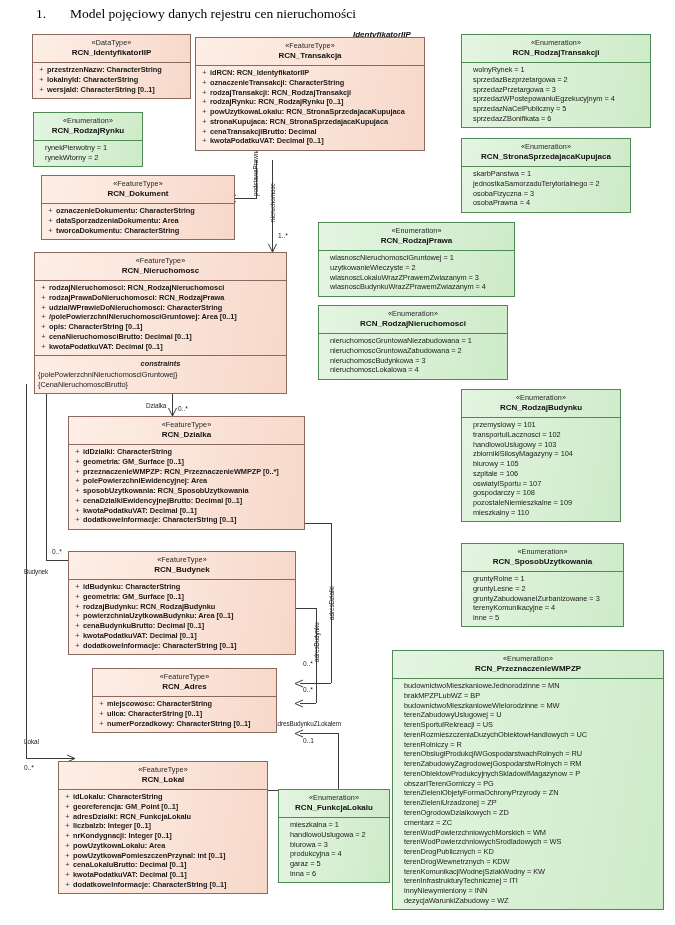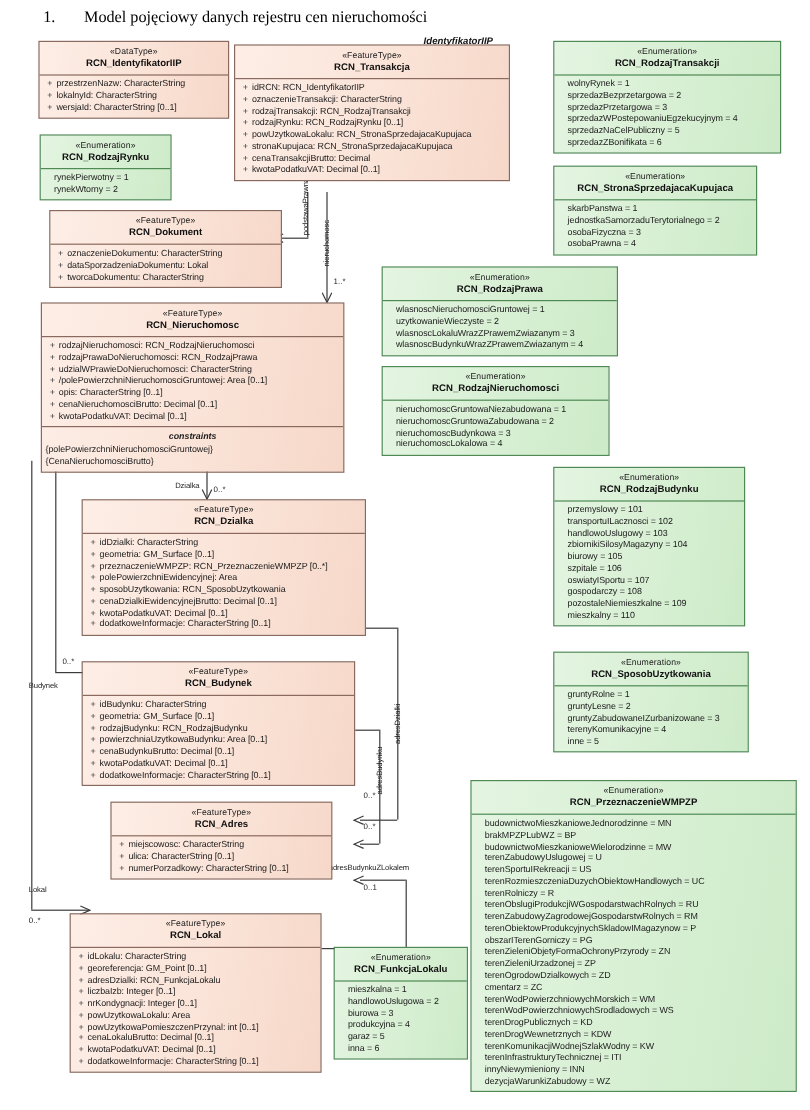--- a/index.html
+++ b/index.html
@@ -55,21 +55,21 @@
   }
   .uml .sep{height:1px;background:#8a6a5e;}
   .uml.enum .sep{background:#4f8a55;}
   .uml .body{padding:2.5px 3px 3.5px 3px;}
   .uml .attr{
     display:flex;
     white-space:nowrap;
     letter-spacing:-.05px;
   }
   .uml .vis{width:11px;flex:0 0 11px;text-align:center;color:#333;}
-  .uml .atxt{flex:1 1 auto;}
+  .uml .atxt{flex:1 1 auto;font-weight:bold;}
   .uml .lit{white-space:nowrap;padding-left:8px;letter-spacing:-.05px;}
   .uml .constraints-title{
     text-align:center;font-style:italic;font-weight:bold;font-size:7.4px;margin:1px 0 1px;
   }
   .uml .cline{white-space:nowrap;letter-spacing:-.05px;}
 
   
   .frame-label{
     position:absolute;
     font-style:italic;
@@ -307,21 +307,21 @@
       <span class="cname">RCN_Dokument</span>
     </div>
     <div class="sep"></div>
     <div class="body">
       <div class="attr">
           <span class="vis">+</span>
           <span class="atxt">oznaczenieDokumentu: CharacterString</span>
         </div>
       <div class="attr">
           <span class="vis">+</span>
-          <span class="atxt">dataSporzadzeniaDokumentu: Lokal</span>
+          <span class="atxt">dataSporzadzeniaDokumentu: Area</span>
         </div>
       <div class="attr">
           <span class="vis">+</span>
           <span class="atxt">tworcaDokumentu: CharacterString</span>
         </div>
     </div>
   </div>
 
   <div class="uml" style="left:34px;top:252px;width:253px;">
     <div class="hdr">

